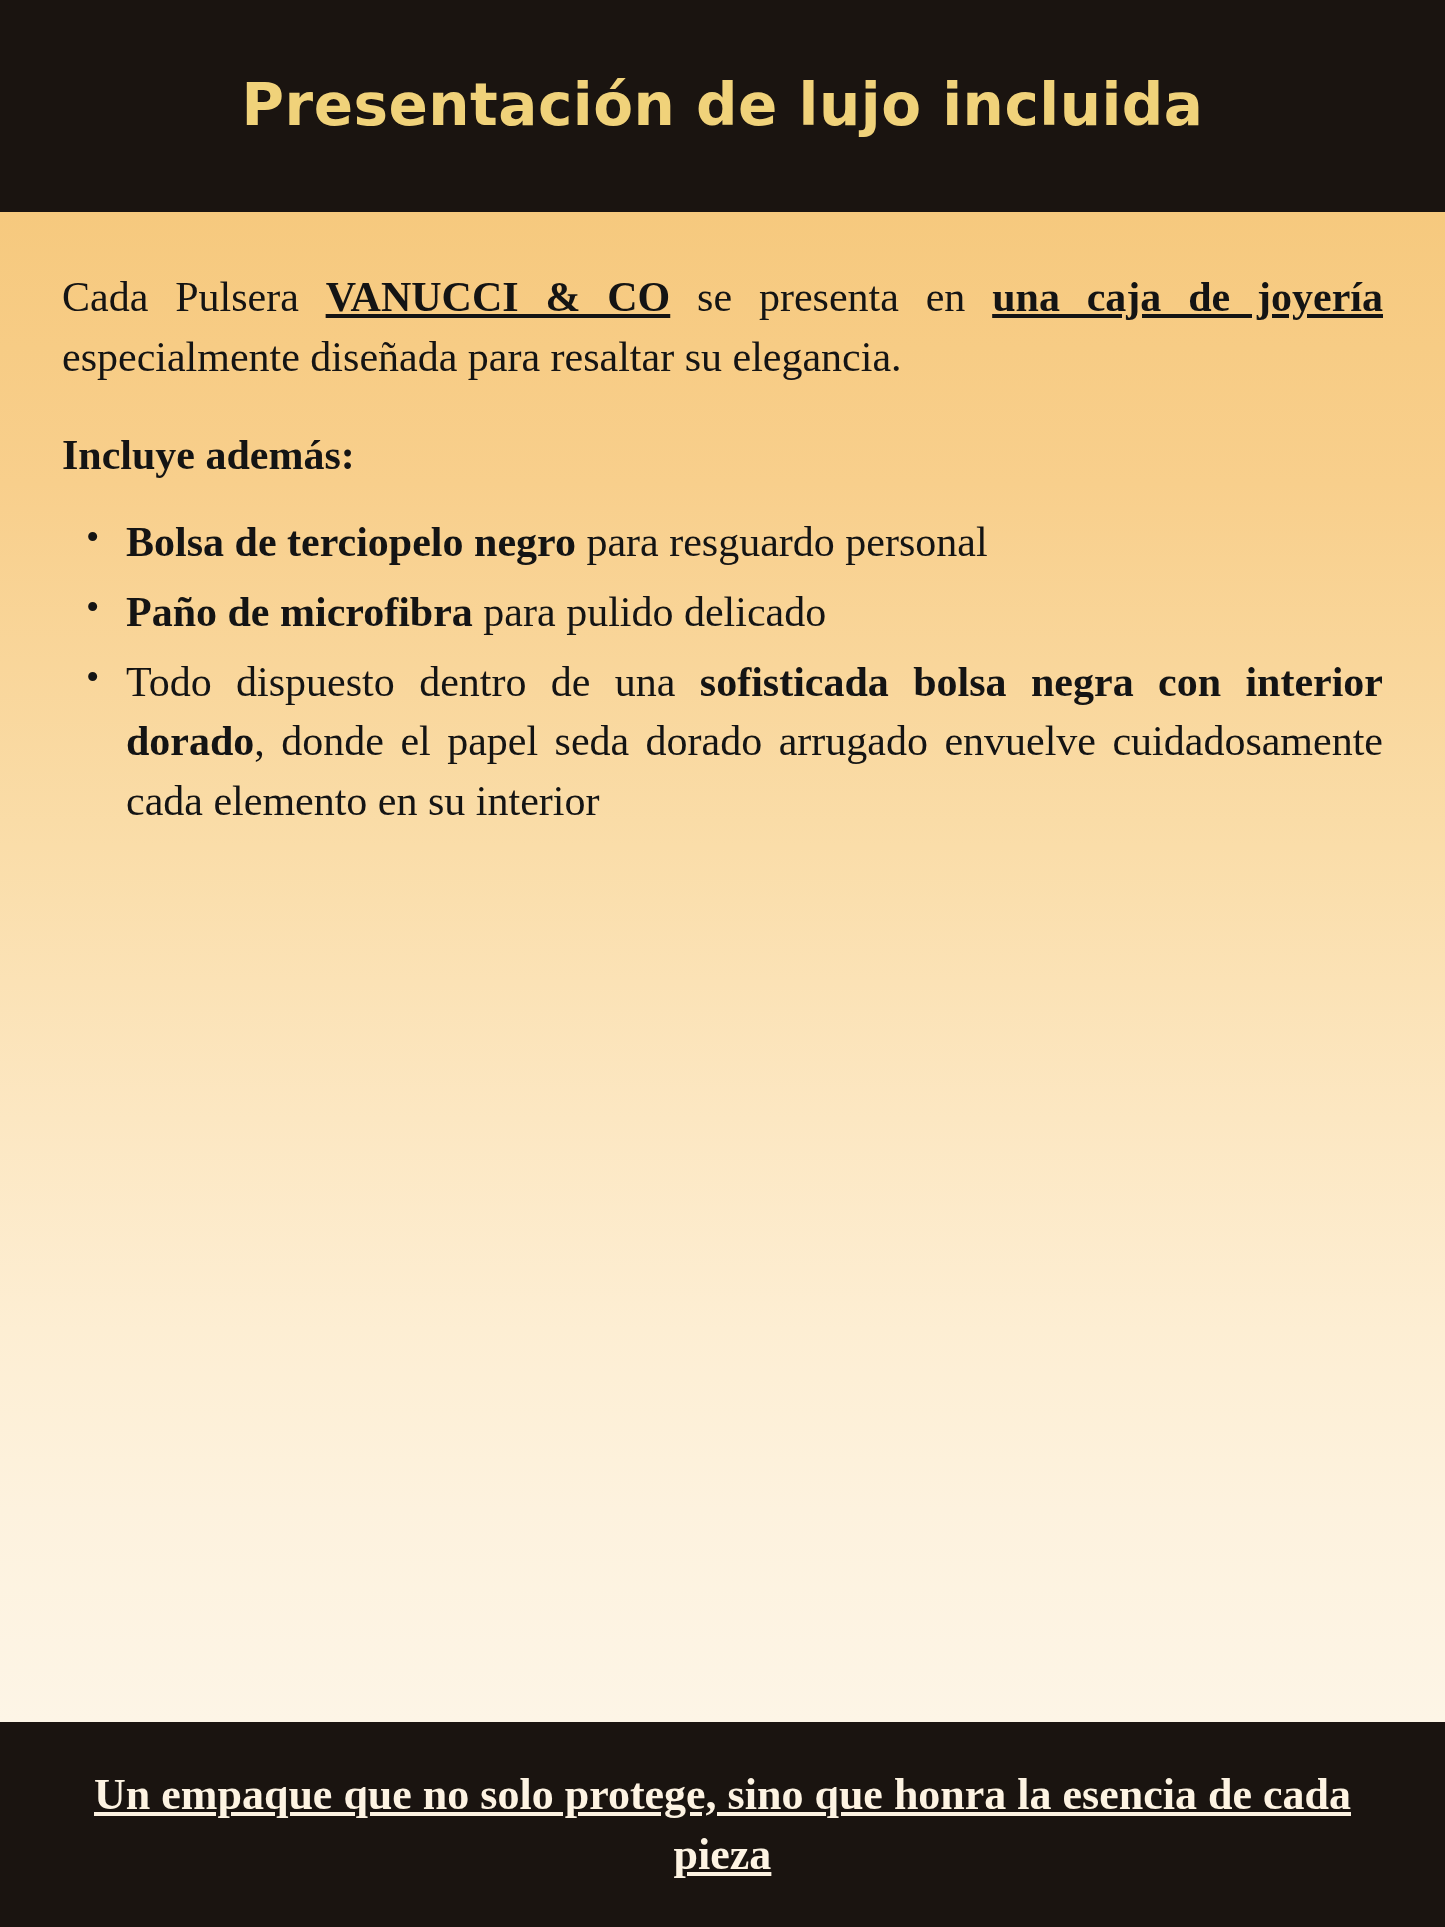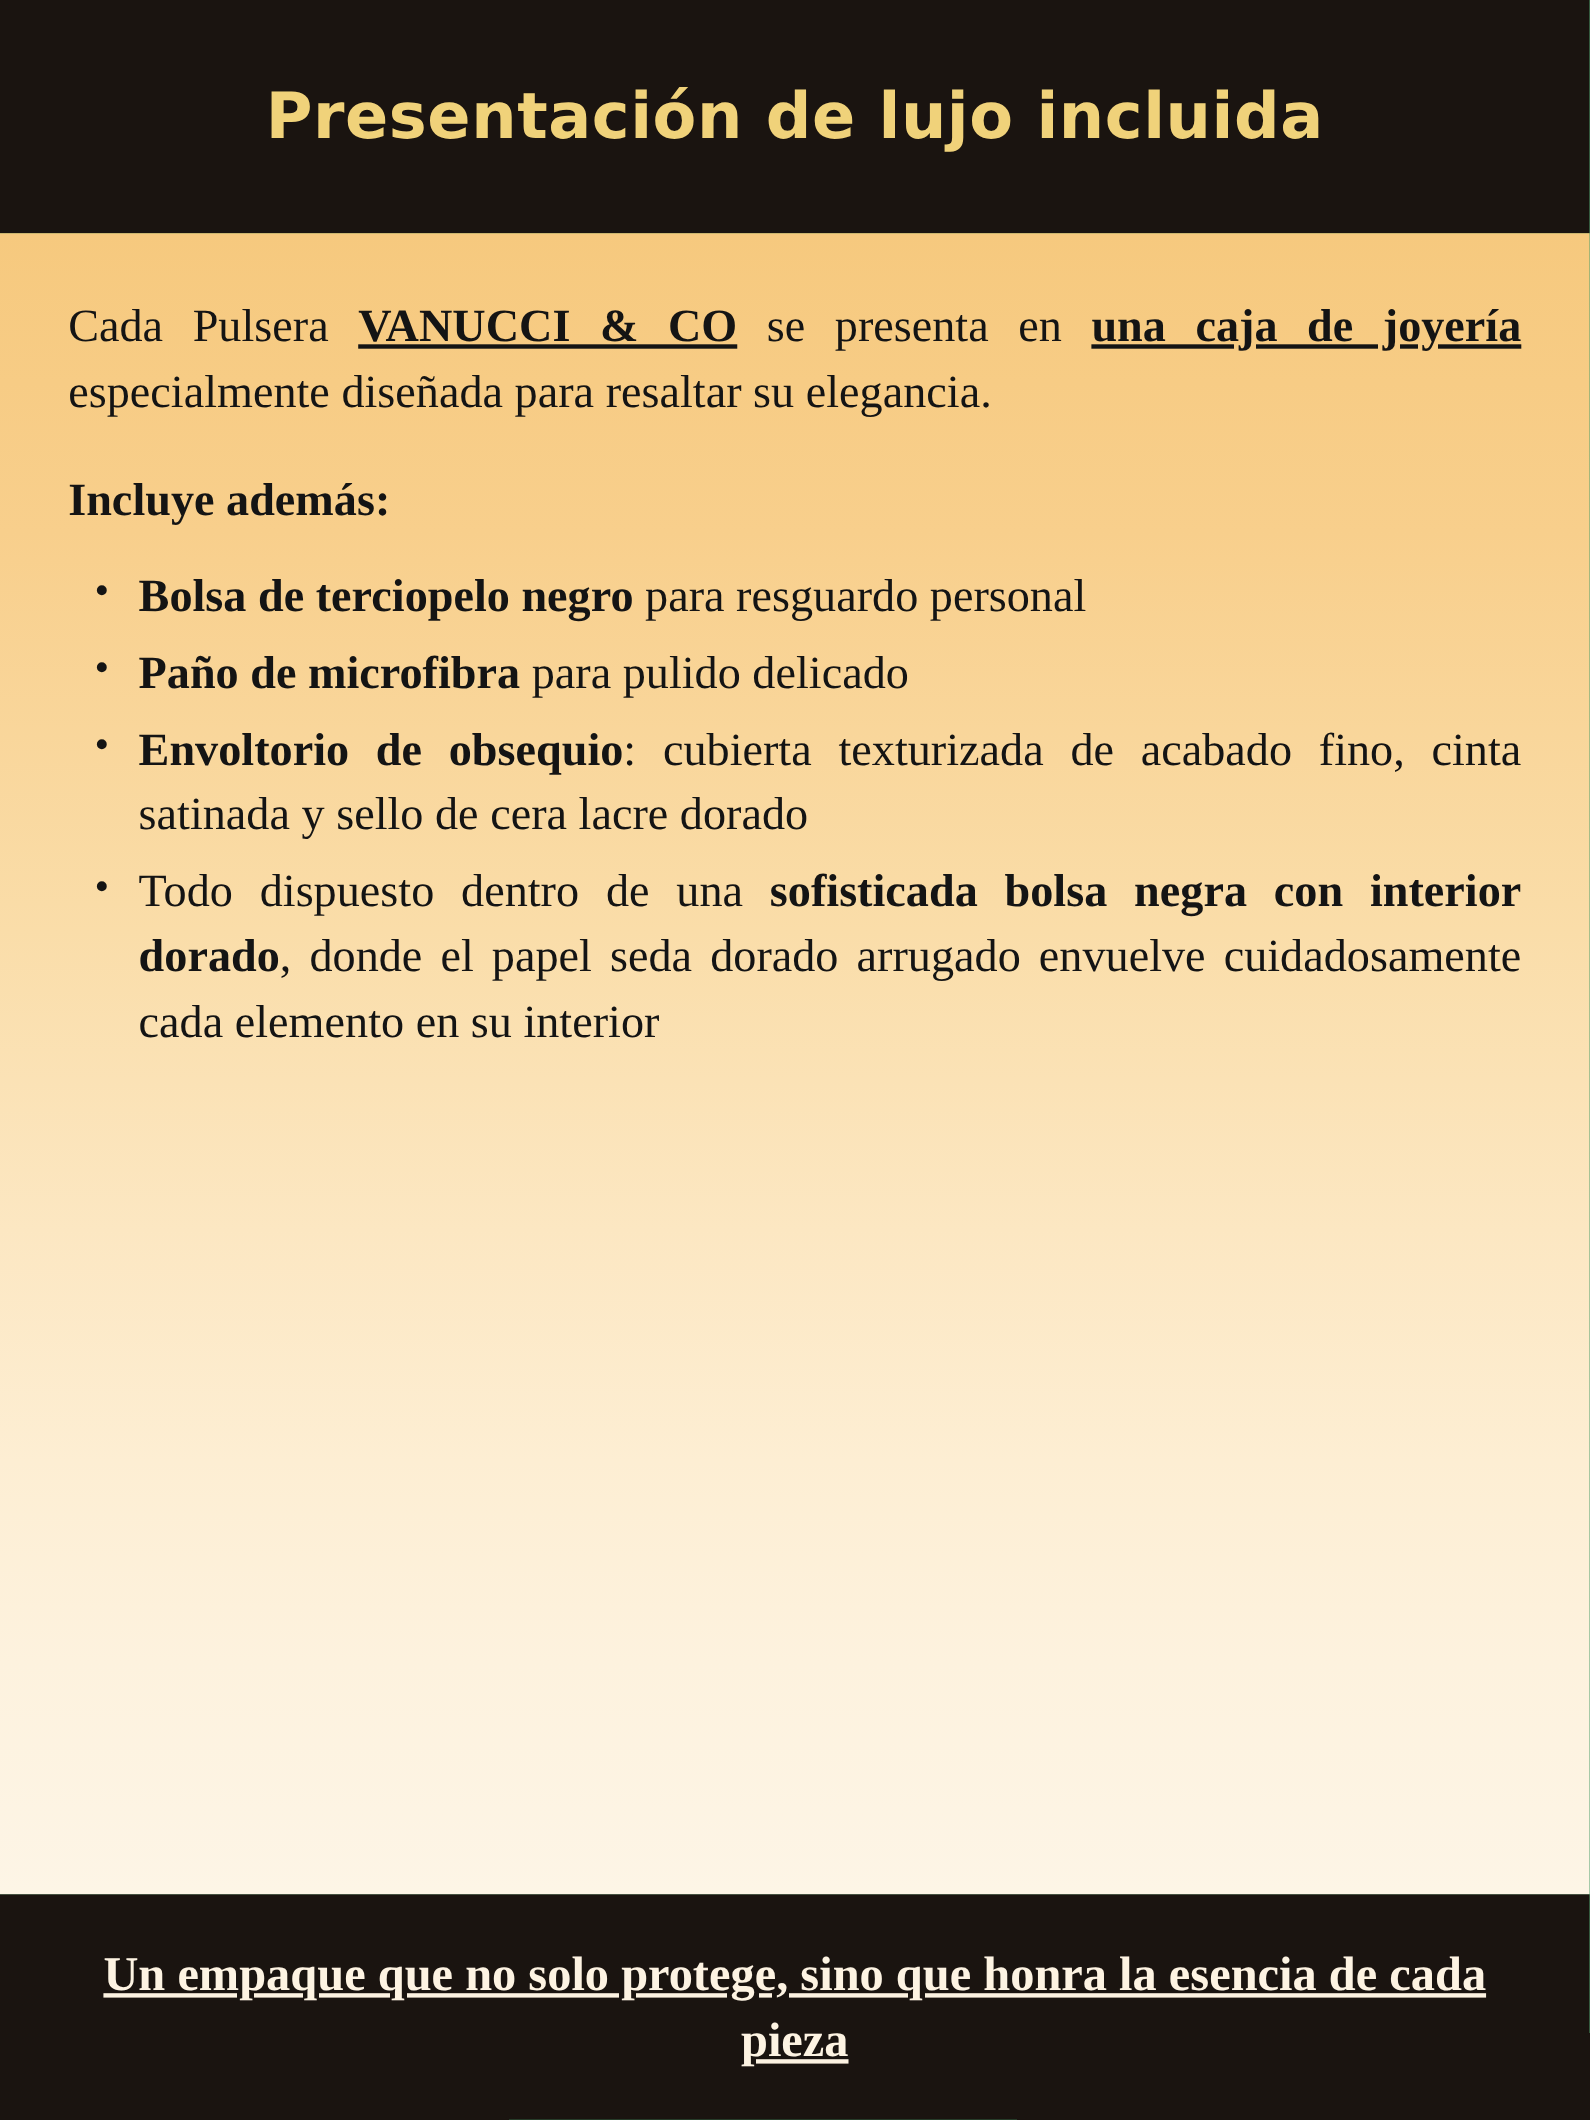--- a/index.html
+++ b/index.html
@@ -12,21 +12,21 @@
     background: #ffffff;
     font-family: "Liberation Serif", serif;
     overflow: hidden;
   }
   .page {
     position: relative;
     width: 1445px;
     height: 1927px;
     display: flex;
     flex-direction: column;
-    background: #15803d;
+    background: #b91c1c;
   }
 
   
   .header {
     background: #1a1410;
     height: 212px;
     flex: 0 0 212px;
     display: flex;
     align-items: center;
     justify-content: center;
@@ -139,21 +139,20 @@
     <p class="para"><span>Cada Pulsera </span><b>VANUCCI &amp; CO</b><span> se presenta en </span><b>una caja de joyería</b><span> especialmente diseñada para resaltar su elegancia.</span></p>
 
 
     <div class="spacer-lg"></div>
 
     <h2 class="includes-heading">Incluye además:</h2>
 
     <ul class="bullets">
       <li><b>Bolsa de terciopelo negro</b><span> para resguardo personal</span></li>
       <li><b>Paño de microfibra</b><span> para pulido delicado</span></li>
-      <li><b>Envoltorio de obsequio</b><span>: cubierta texturizada de acabado fino, cinta satinada y sello de cera lacre dorado</span></li>
       <li><span>Todo dispuesto dentro de una </span><b>sofisticada bolsa negra con interior dorado</b><span>, donde el papel seda dorado arrugado envuelve cuidadosamente cada elemento en su interior</span></li>
     </ul>
 
   </main>
 
   <footer class="footer">
     <p class="footer-text">Un empaque que no solo protege, sino que honra la esencia de cada pieza</p>
   </footer>
 
 </div>

